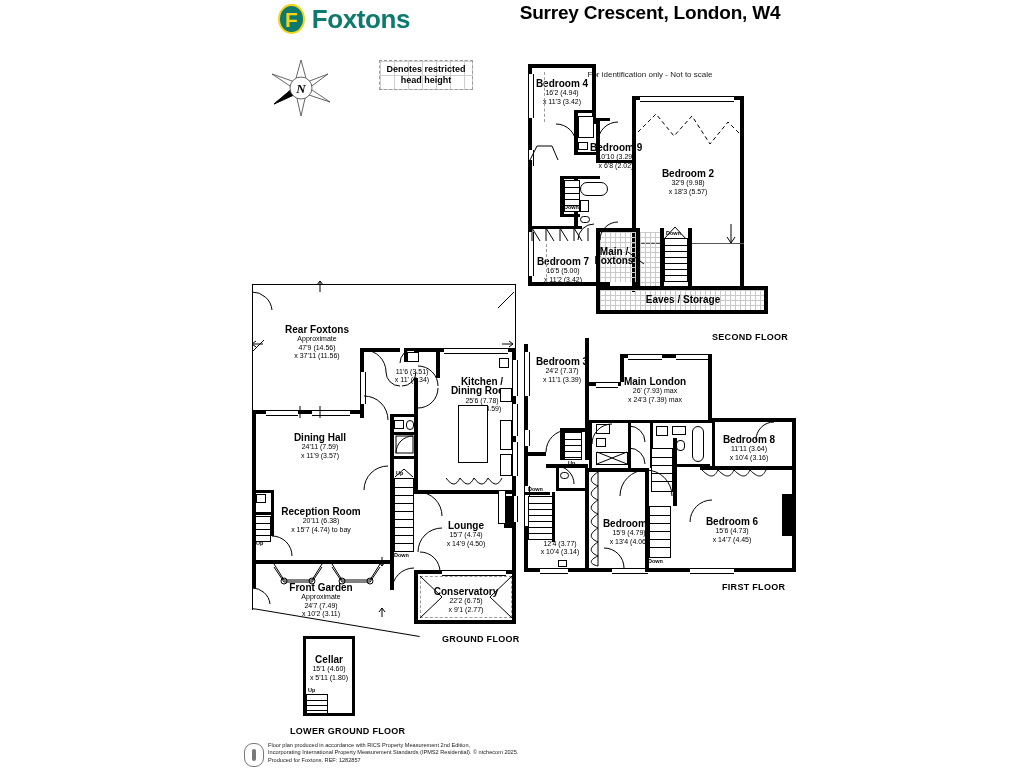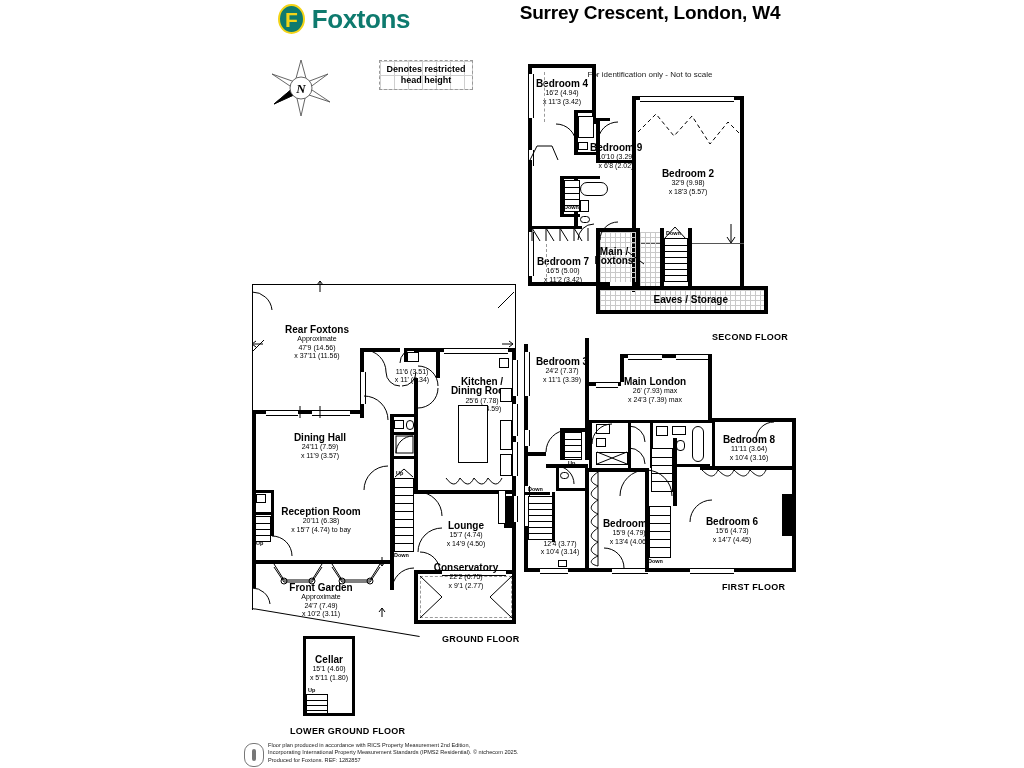--- a/index.html
+++ b/index.html
@@ -111,21 +111,21 @@
     <div class="wall" style="left:632px;top:96px;width:4px;height:196px;"></div>
     <div class="wall" style="left:632px;top:96px;width:112px;height:4px;"></div>
     <div class="wall" style="left:740px;top:96px;width:4px;height:190px;"></div>
     <div class="win" style="left:640px;top:96px;width:94px;height:4px;"></div>
 
     <div class="wall" style="left:596px;top:286px;width:172px;height:4px;"></div>
     <div class="wall" style="left:764px;top:286px;width:4px;height:28px;"></div>
     <div class="wall" style="left:596px;top:310px;width:172px;height:4px;"></div>
     <div class="wall" style="left:596px;top:286px;width:4px;height:28px;"></div>
     <div class="gridfill" style="left:600px;top:290px;width:164px;height:20px;"></div>
-    <div class="lbl" style="left:638px;top:296px;width:90px;text-align:right;">
+    <div class="lbl" style="left:638px;top:296px;width:90px;">
       <b>Eaves / Storage</b>
     </div>
 
     <div class="lbl" style="left:532px;top:80px;width:60px;">
       <b>Bedroom 4</b><br>
       <span>16'2 (4.94)</span><br>
       <span>x 11'3 (3.42)</span>
     </div>
     <div class="dash" style="left:544px;top:72px;width:44px;height:50px;border-width:0 0 0 1px;"></div>
 
@@ -551,21 +551,21 @@
 
     <div class="wall" style="left:414px;top:570px;width:102px;height:4px;"></div>
     <div class="wall" style="left:414px;top:570px;width:4px;height:54px;"></div>
     <div class="wall" style="left:414px;top:620px;width:102px;height:4px;"></div>
     <div class="wall" style="left:512px;top:570px;width:4px;height:54px;"></div>
     <div class="win" style="left:442px;top:570px;width:64px;height:4px;"></div>
     <div class="dash" style="left:420px;top:576px;width:92px;height:42px;"></div>
     <svg class="fx" style="left:420px;top:576px;" width="92" height="42">
       <path d="M0,0 L22,21 L0,42 M92,0 L70,21 L92,42" stroke="#bbb"></path>
     </svg>
-    <div class="lbl" style="left:420px;top:564px;width:92px;">
+    <div class="lbl" style="left:420px;top:588px;width:92px;">
       <b>Conservatory</b><br>
       <span>22'2 (6.75)</span><br>
       <span>x 9'1 (2.77)</span>
     </div>
 
     <svg class="door" style="left:400px;top:349px;" width="16" height="16">
         <path d="M14,0 A14,14 0 0 0 0,14"></path>
       </svg>
     <svg class="door" style="left:364px;top:350px;" width="24" height="24">
         <path d="M0,0 A22,22 0 0 1 22,22"></path>

